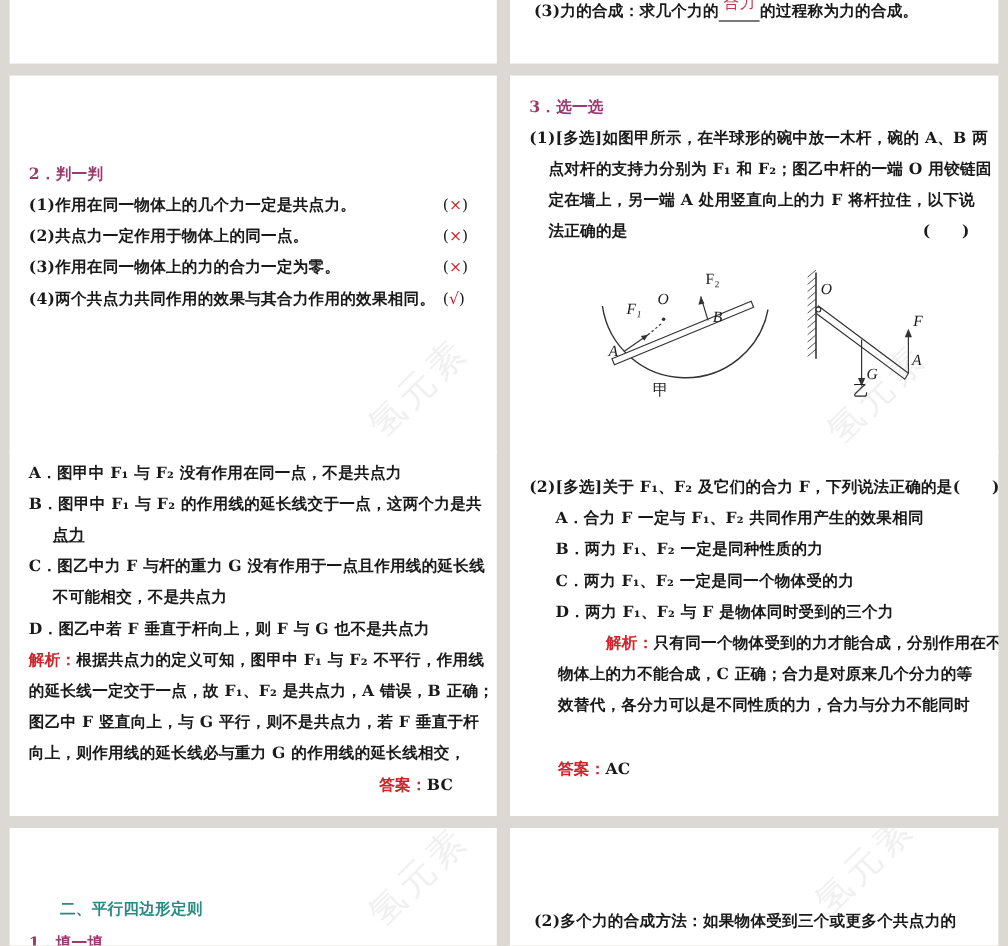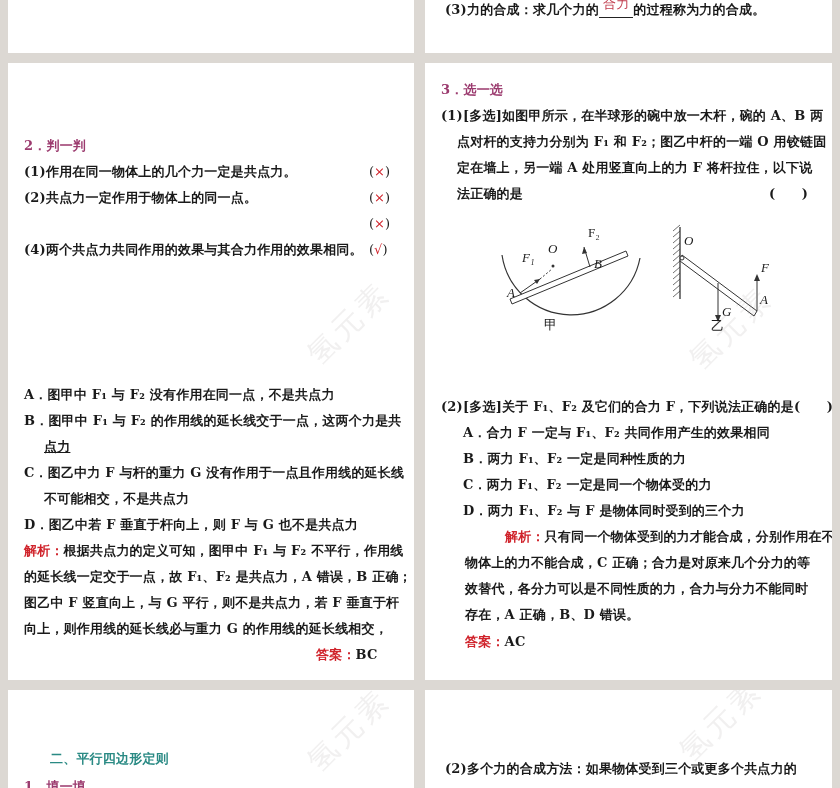--- a/index.html
+++ b/index.html
@@ -42,20 +42,21 @@
 <div class="panel p-r r1">
   <div class="line norm" style="left:20px; top:-3px; font-weight:bold;">
     <span>(3)力的合成：求几个力的</span><span class="fill">合力</span><span>的过程称为力的合成。</span>
   </div>
 </div>
 
 <div class="panel p-l r2">
   <div class="line heading-purple" style="left:16px; top:70px;">2．判一判</div>
   <div class="line" style="left:16px; top:96px;">(1)作用在同一物体上的几个力一定是共点力。</div>
   <div class="line" style="left:16px; top:122px;">(2)共点力一定作用于物体上的同一点。</div>
+  <div class="line" style="left:16px; top:148px;">(3)作用在同一物体上的力的合力一定为零。</div>
   <div class="line" style="left:16px; top:174px;">(4)两个共点力共同作用的效果与其合力作用的效果相同。</div>
   <div class="mark" style="left:361px; top:101px;">(<span class="sym">×</span>)</div>
   <div class="mark" style="left:361px; top:127px;">(<span class="sym">×</span>)</div>
   <div class="mark" style="left:361px; top:153px;">(<span class="sym">×</span>)</div>
   <div class="mark" style="left:361px; top:179px;">(<span class="sym">√</span>)</div>
   <div class="wm" style="left:290px; top:240px;">氢元素</div>
 </div>
 
 <div class="panel p-r r2">
   <div class="line heading-purple" style="left:16px; top:14px;">3．选一选</div>
@@ -129,21 +130,20 @@
 
 <div class="panel p-r r3">
   <div class="line" style="left:16px; top:18px;">(2)[多选]关于 F₁、F₂ 及它们的合力 F，下列说法正确的是(　　)</div>
   <div class="line" style="left:38px; top:44px;">A．合力 F 一定与 F₁、F₂ 共同作用产生的效果相同</div>
   <div class="line" style="left:38px; top:70px;">B．两力 F₁、F₂ 一定是同种性质的力</div>
   <div class="line" style="left:38px; top:96px;">C．两力 F₁、F₂ 一定是同一个物体受的力</div>
   <div class="line" style="left:38px; top:122px;">D．两力 F₁、F₂ 与 F 是物体同时受到的三个力</div>
   <div class="line" style="left:40px; top:148px;margin-left:40px;"><span class="red">解析：</span><span>只有同一个物体受到的力才能合成，分别作用在不同</span></div>
   <div class="line" style="left:40px; top:174px;">物体上的力不能合成，C 正确；合力是对原来几个分力的等</div>
   <div class="line" style="left:40px; top:200px;">效替代，各分力可以是不同性质的力，合力与分力不能同时</div>
-  <div class="line" style="left:40px; top:226px;">存在，A 正确，B、D 错误。</div>
   <div class="line" style="left:40px; top:253px;"><span class="red">答案：</span><span>AC</span></div>
 </div>
 
 <div class="panel p-l r4">
   <div class="line heading-teal" style="left:42px; top:56px;">二、平行四边形定则</div>
   <div class="line heading-purple" style="left:16px; top:84px;">1．填一填</div>
   <div class="wm" style="left:290px; top:20px;">氢元素</div>
 </div>
 <div class="panel p-r r4">
   <div class="line" style="left:20px; top:66px;">(2)多个力的合成方法：如果物体受到三个或更多个共点力的</div>

